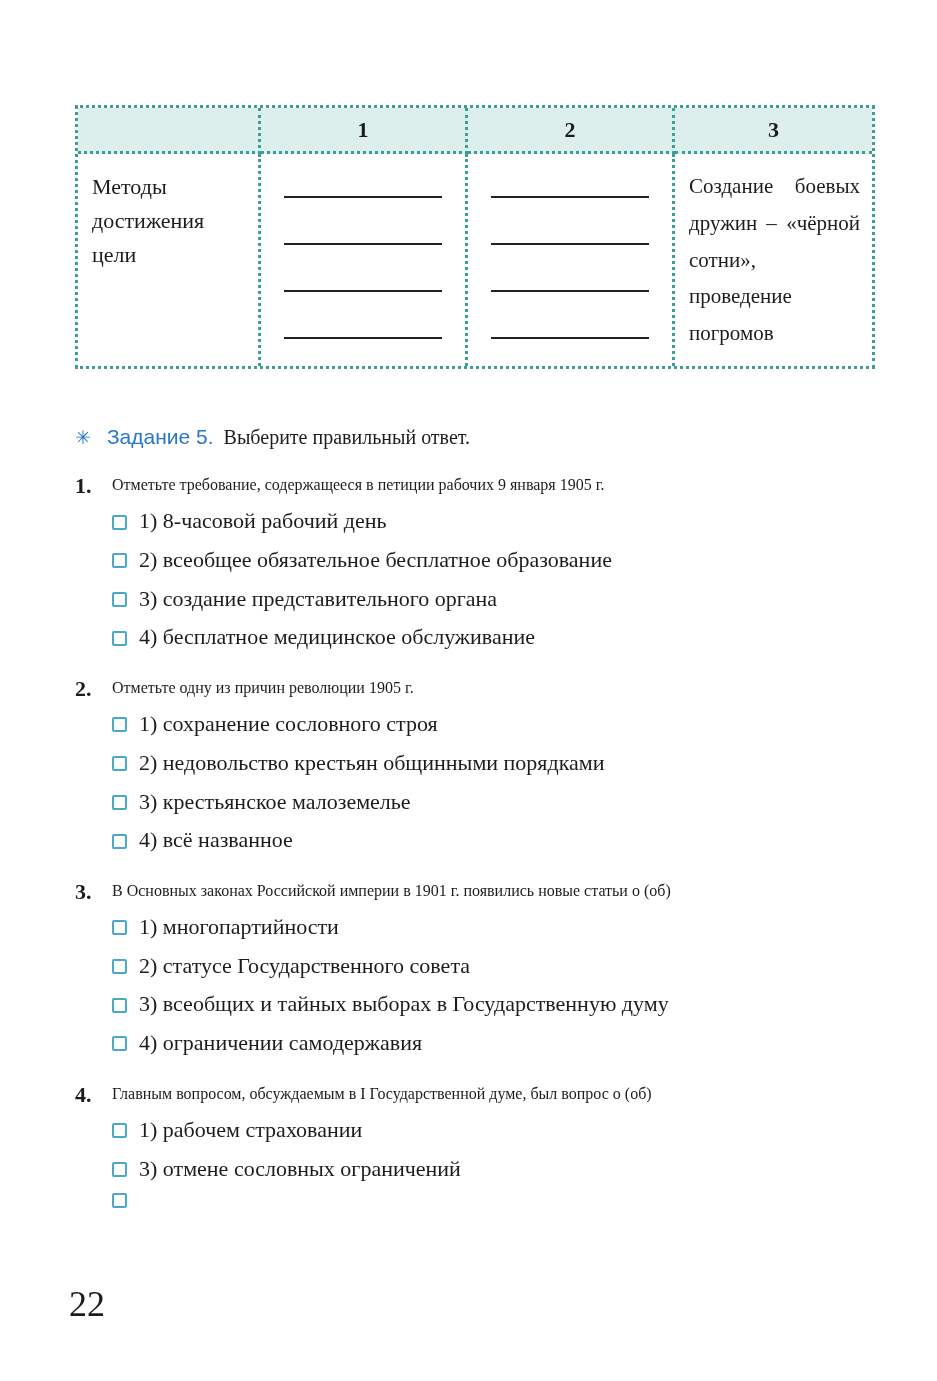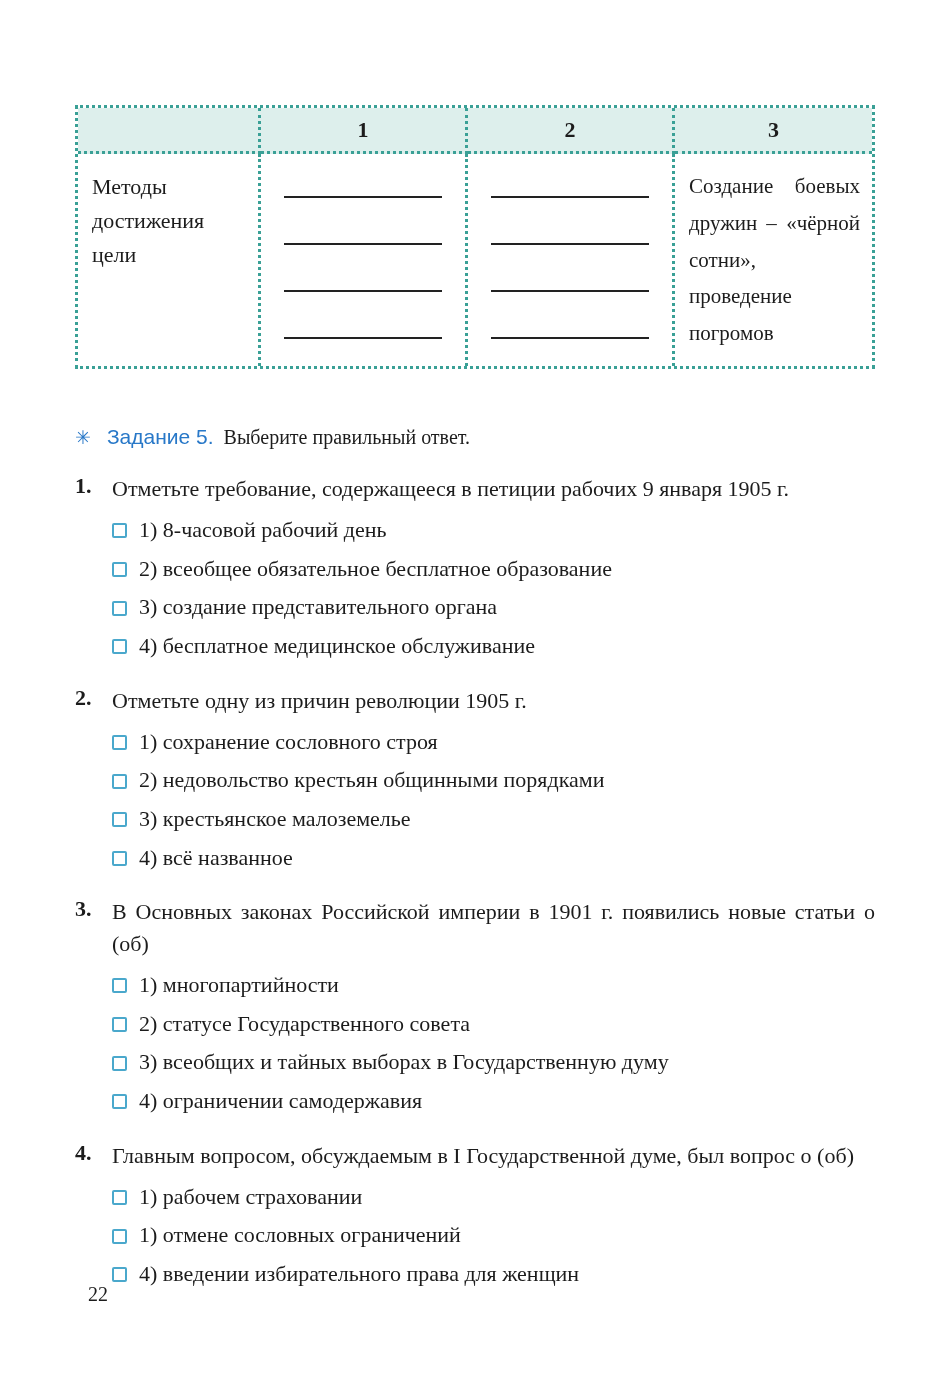--- a/index.html
+++ b/index.html
@@ -76,21 +76,21 @@
   .task-instruction { font-size: 20px; }
 
   
   .question { margin-top: 24px; }
   .q-head { position: relative; padding-left: 37px; }
   .q-num {
     position: absolute; left: 0; top: 0;
     font-weight: bold; font-size: 22px;
   }
   .q-text {
-    font-size: 22px; line-height: 1.45;
+    font-size: 16px; line-height: 1.45;
     text-align: justify;
   }
   .options { padding-left: 37px; margin-top: 10px; }
   .option {
     display: flex; align-items: flex-end;
     margin-top: 9px;
     font-size: 22px;
   }
   .checkbox {
     flex: 0 0 auto;
@@ -99,22 +99,22 @@
     border-radius: 2px;
     margin-right: 12px;
     position: relative; top: 1px;
     align-self: center;
   }
   .option-text { line-height: 1.35; }
 
   
   .page-number {
     position: absolute;
-    left: 88px; top: 1283px;
-    font-size: 20px;
+    left: 69px; top: 1283px;
+    font-size: 36px;
   }
 </style>
 </head>
 <body>
 
 <div class="page">
 
   <div class="wtable">
     <div class="trow thead-row">
       <div class="cell c0"></div>
@@ -230,24 +230,23 @@
       <span class="q-num">4.</span>
       <div class="q-text">Главным вопросом, обсуждаемым в I Государственной думе, был вопрос о (об)</div>
     </div>
     <div class="options">
       <div class="option">
         <span class="checkbox"></span>
         <span class="option-text">1) рабочем страховании</span>
       </div>
       <div class="option">
         <span class="checkbox"></span>
-        <span class="option-text">1) отмене сословных ограничений</span>
-      </div>
-      <div class="option">
-        <span class="checkbox"></span>
-        <span class="option-text">4) введении избирательного права для женщин</span>
+        <span class="option-text">3) отмене сословных ограничений</span>
+      </div>
+      <div class="option">
+        <span class="checkbox"></span>
       </div>
     </div>
   </div>
 
 </div>
 
 <div class="page-number">22</div>
 
 </body></html>

